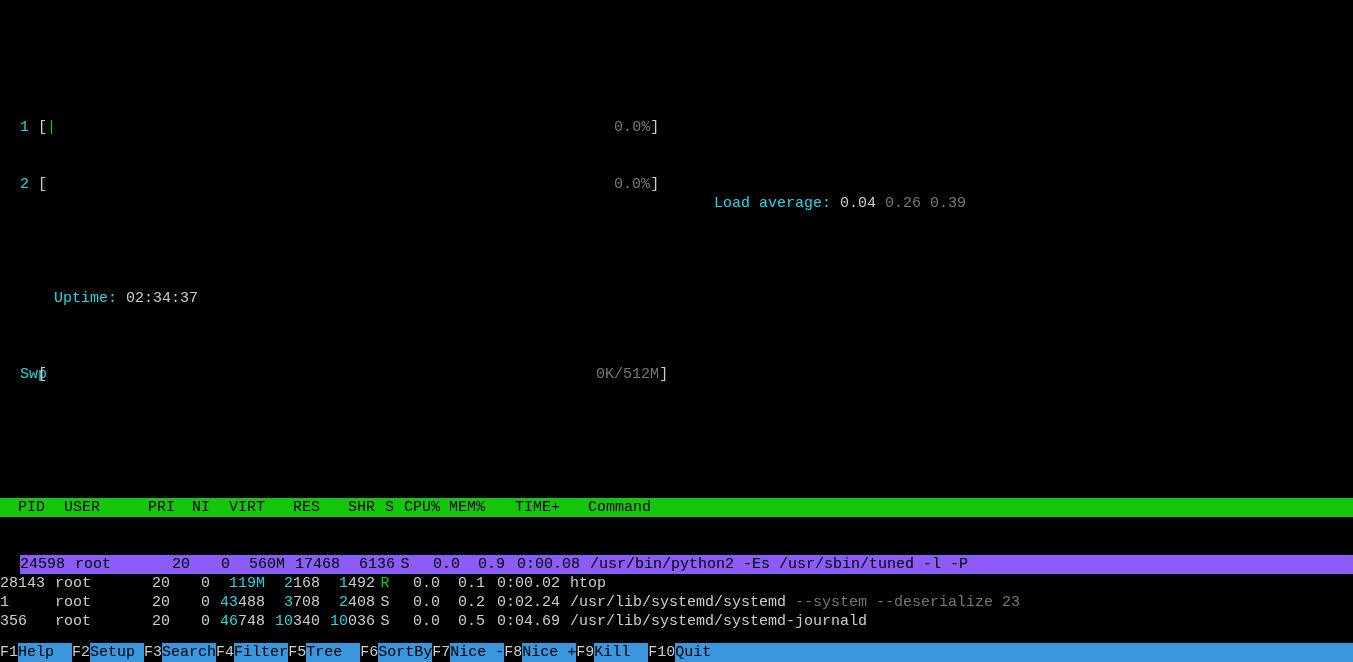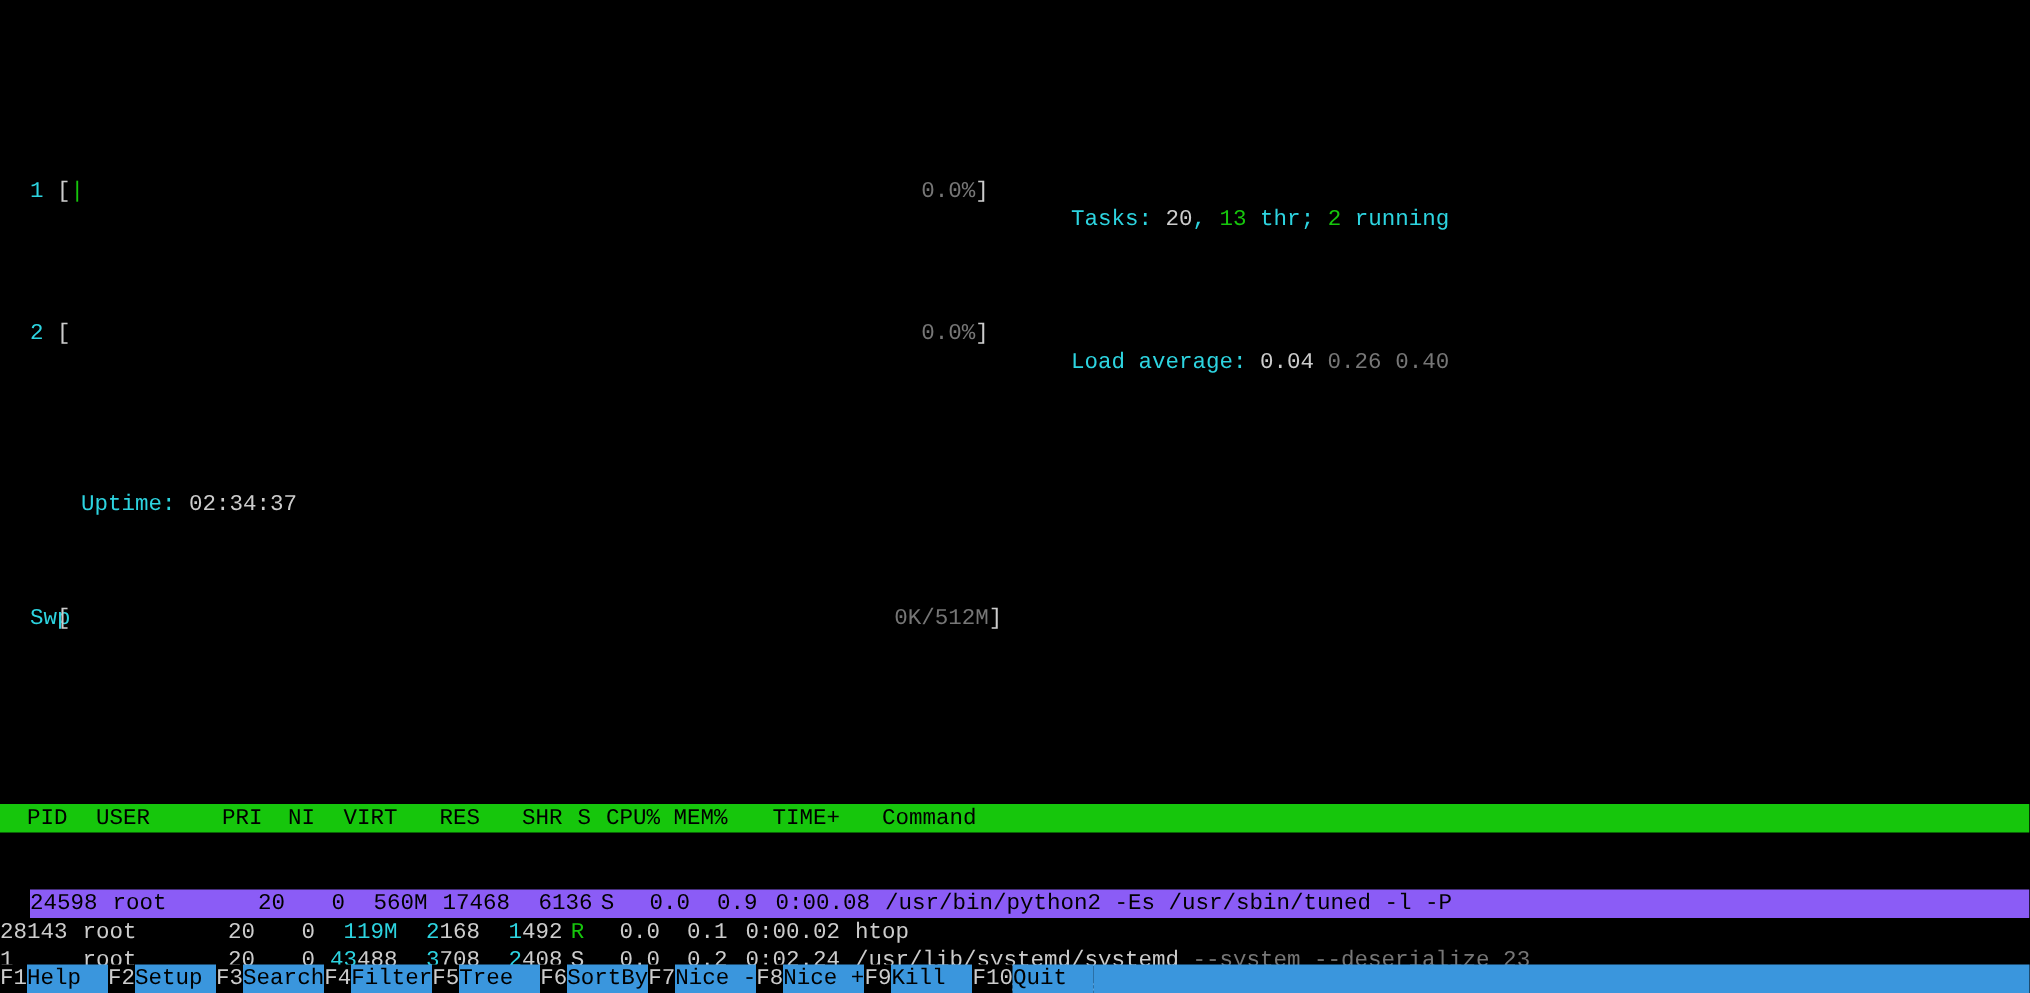--- a/index.html
+++ b/index.html
@@ -60,31 +60,28 @@
 <body>
 
 
 
 <div class="meters">
   <div class="meter-row">
     <div class="meter-left">
       <span class="meter-label">1</span>
       <span id="cpu1bar"><span class="white">[</span><span class="green">|</span><span class="darkgrey">                                                              0.0%</span><span class="white">]</span></span>
     </div>
-    <div class="meter-right">
-      <span class="cyan">Tasks: </span><span class="white">20</span><span class="cyan">, </span><span class="green">13</span><span class="cyan"> thr</span><span class="cyan">; </span><span class="green">2</span><span class="cyan"> running</span>
-    </div>
   </div>
   <div class="meter-row">
     <div class="meter-left">
       <span class="meter-label">2</span>
       <span id="cpu2bar"><span class="white">[</span><span class="green"></span><span class="darkgrey">                                                               0.0%</span><span class="white">]</span></span>
     </div>
     <div class="meter-right">
-      <span class="cyan">Load average: </span><span class="white">0.04</span><span> </span><span class="darkgrey">0.26</span><span> </span><span class="darkgrey">0.40</span>
+      <span class="cyan">Load average: </span><span class="white">0.04</span><span> </span><span class="darkgrey">0.26</span><span> </span><span class="darkgrey">0.39</span>
     </div>
   </div>
   <div class="meter-row">
     <div class="meter-right">
       <span class="cyan">Uptime: </span><span class="white">02:34:37</span>
     </div>
   </div>
   <div class="meter-row">
     <div class="meter-left">
       <span class="meter-label">Swp</span>

